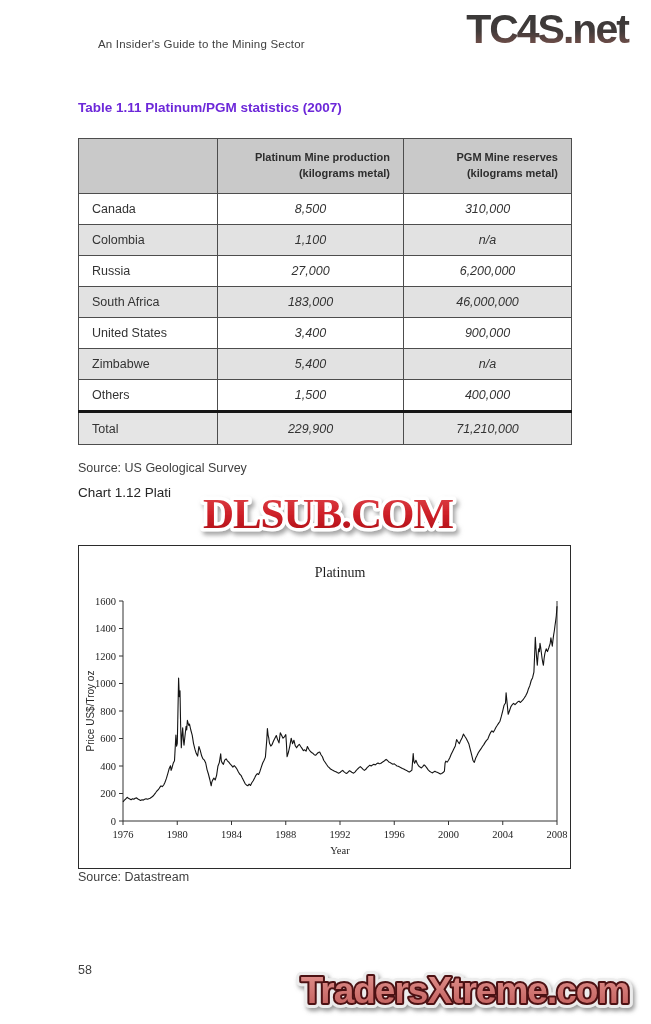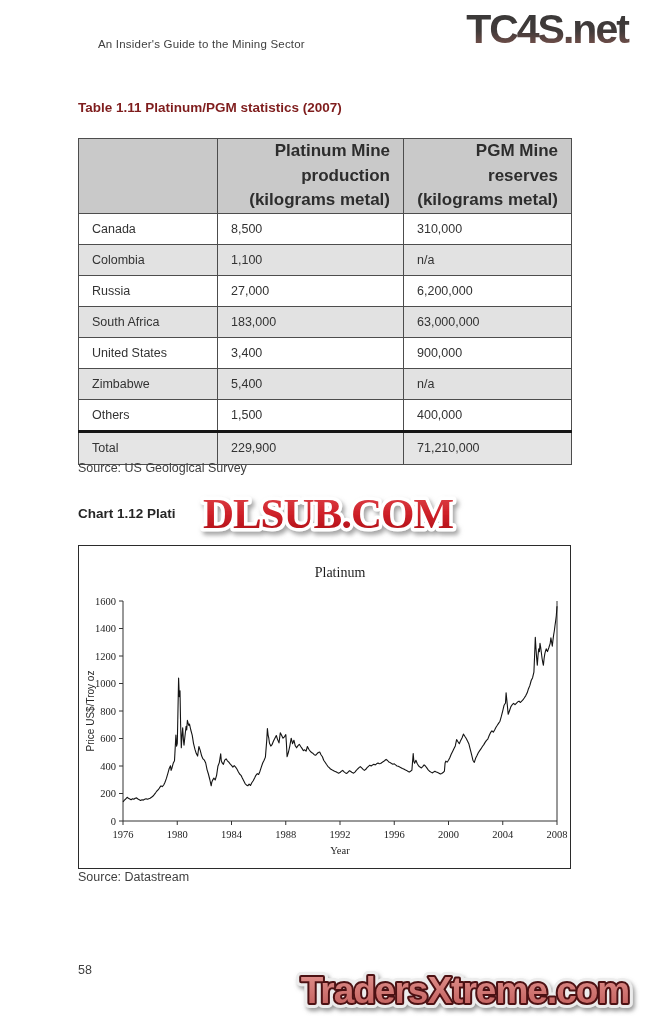--- a/index.html
+++ b/index.html
@@ -2,36 +2,36 @@
 <html><head>
 <meta charset="utf-8">
 <style>
   html,body{margin:0;padding:0;background:#ffffff;}
   #page{
     position:relative;width:651px;height:1024px;background:#ffffff;overflow:hidden;
     font-family:"Liberation Sans",sans-serif;color:#3a3a3a;
   }
   .abs{position:absolute;}
   #running-head{left:78px;top:38px;font-size:11.5px;color:#3f3f3f;letter-spacing:.2px;margin-left:20px;}
-  #table-title{left:78px;top:100px;font-size:13.5px;font-weight:bold;color:#7f1d1d;}
+  #table-title{left:78px;top:100px;font-size:13.5px;font-weight:bold;color:#6d28d9;}
   
   #stats-table{left:78px;top:138px;border-collapse:collapse;table-layout:fixed;width:493px;font-size:12.5px;color:#333;}
   #stats-table col.c0{width:139px;}
   #stats-table col.c1{width:186px;}
   #stats-table col.c2{width:168px;}
   #stats-table th,#stats-table td{border:1px solid #4d4d4d;padding:0 13px;overflow:hidden;}
-  #stats-table thead th{background:#c9c9c9;height:54px;font-weight:bold;text-align:right;vertical-align:middle;line-height:1.45;font-size:17px;color:#2d2d2d;}
+  #stats-table thead th{background:#c9c9c9;height:54px;font-weight:bold;text-align:right;vertical-align:middle;line-height:1.45;font-size:11px;color:#2d2d2d;}
   #stats-table tbody td,#stats-table tfoot td{height:30px;}
   #stats-table tbody tr:nth-child(even) td{background:#e2e2e2;}
   #stats-table td.country{text-align:left;}
-  #stats-table td.num{text-align:left;}
+  #stats-table td.num{text-align:center;font-style:italic;}
   #stats-table tfoot td{border-top:3px solid #161616;height:31px;background:#e5e5e5;}
   .src-line{font-size:12.5px;color:#3f3f3f;}
   #source-table{left:78px;top:461px;}
-  #chart-heading{left:78px;top:506px;font-size:13.5px;font-weight:bold;color:#262626;white-space:nowrap;}
+  #chart-heading{left:78px;top:485px;font-size:13.5px;font-weight:normal;color:#262626;white-space:nowrap;}
   
   #chart-frame{left:78px;top:545px;width:491px;height:322px;border:1px solid #2b2b2b;background:#fff;text-align:center;}
   #chart-svg{display:block;}
   .ct{font-family:"Liberation Serif",serif;font-size:14px;fill:#1d1d1d;}
   .tk{font-family:"Liberation Serif",serif;font-size:10.5px;fill:#1d1d1d;}
   .yl{font-family:"Liberation Sans",sans-serif;font-size:10px;fill:#2a2a2a;}
   #source-chart{left:78px;top:870px;}
   #page-number{left:78px;top:963px;font-size:12.5px;color:#3f3f3f;}
   
   #wm-top{right:4px;top:2px;}
@@ -91,21 +91,21 @@
         <td class="num">n/a</td>
       </tr>
       <tr>
         <td class="country">Russia</td>
         <td class="num">27,000</td>
         <td class="num">6,200,000</td>
       </tr>
       <tr>
         <td class="country">South Africa</td>
         <td class="num">183,000</td>
-        <td class="num">63,000,000</td>
+        <td class="num">46,000,000</td>
       </tr>
       <tr>
         <td class="country">United States</td>
         <td class="num">3,400</td>
         <td class="num">900,000</td>
       </tr>
       <tr>
         <td class="country">Zimbabwe</td>
         <td class="num">5,400</td>
         <td class="num">n/a</td>

